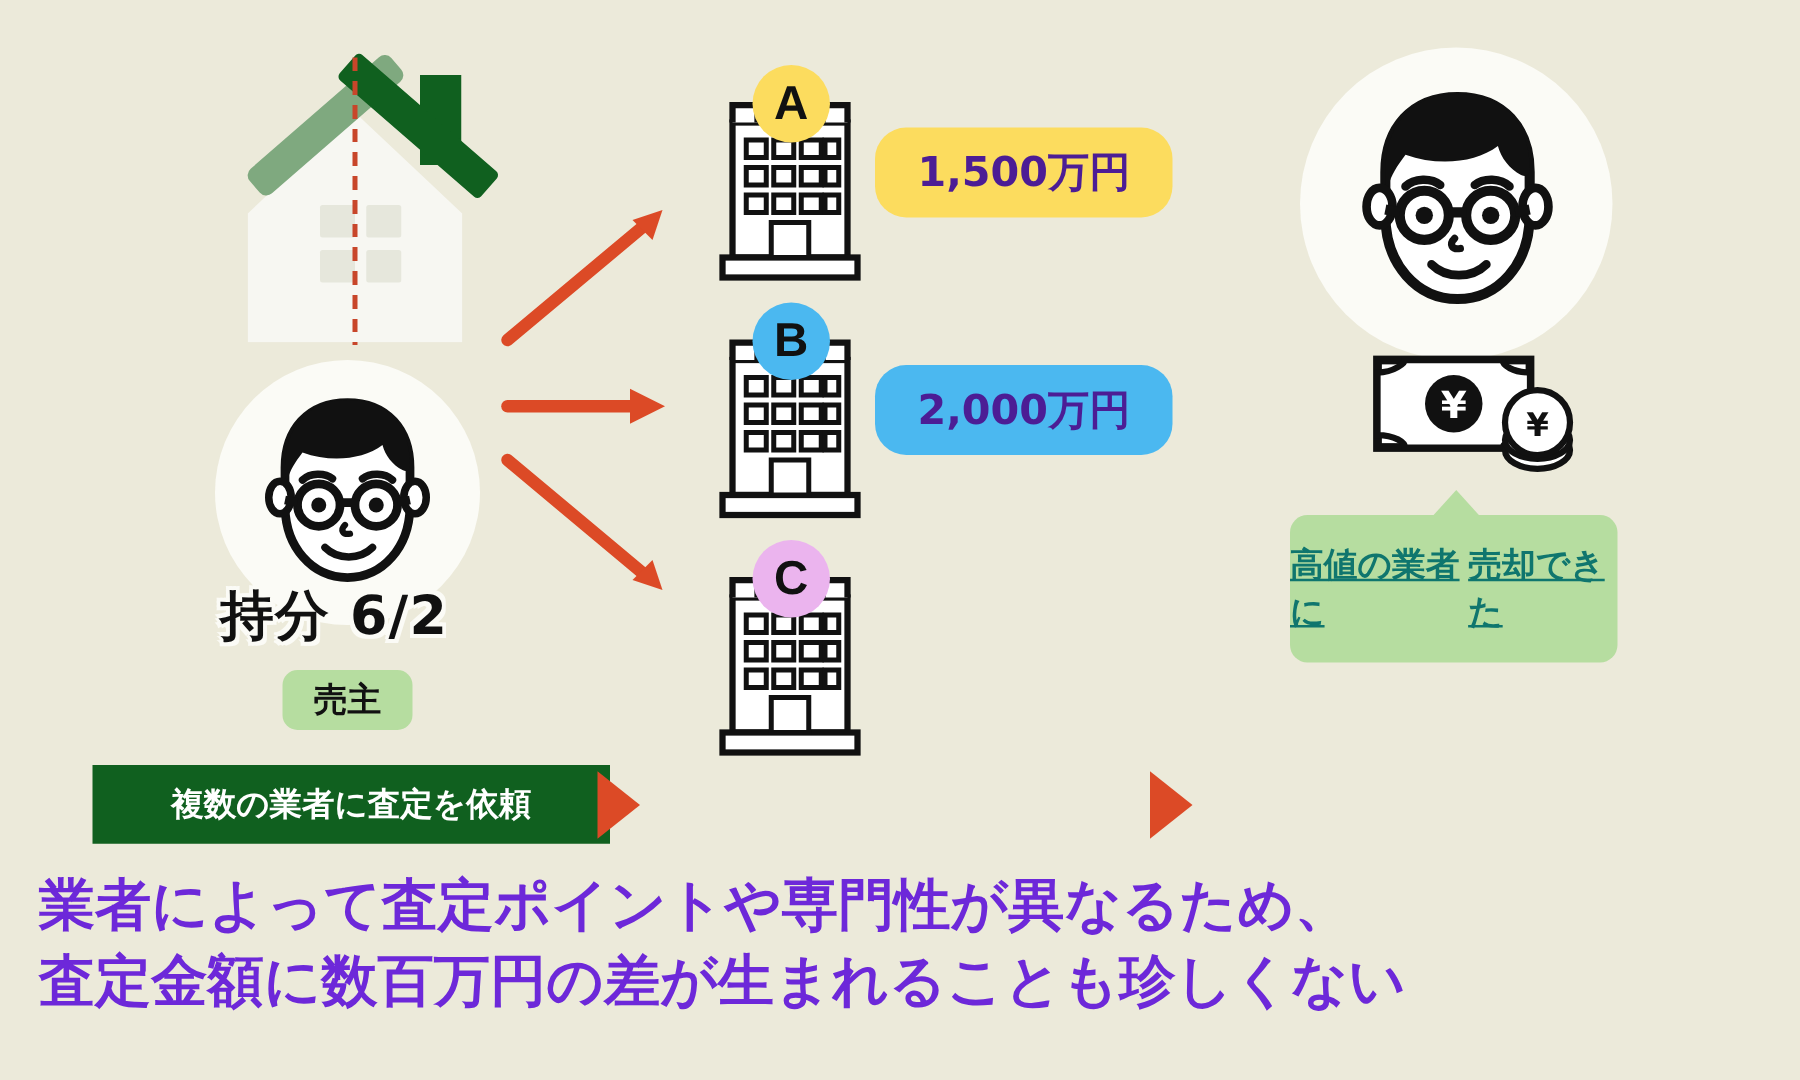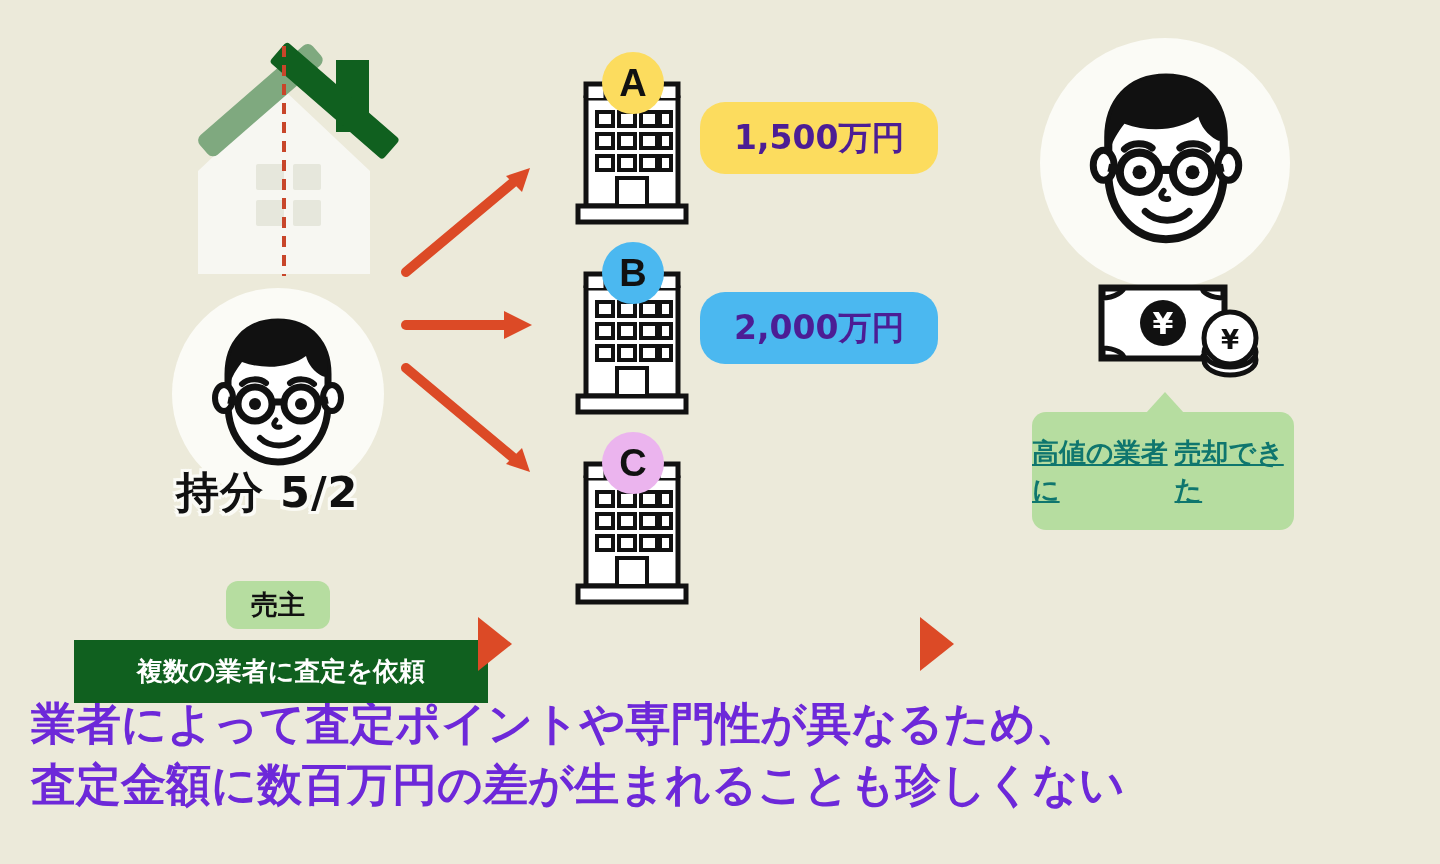--- a/index.html
+++ b/index.html
@@ -54,21 +54,21 @@
     position: absolute; font-weight: bold; color: #111;
     font-size: 43px; letter-spacing: 1px; white-space: nowrap;
     text-shadow: -3px -3px 0 #FBFBF6, 3px -3px 0 #FBFBF6,
                  -3px 3px 0 #FBFBF6, 3px 3px 0 #FBFBF6,
                  0 3px 0 #FBFBF6, 0 -3px 0 #FBFBF6,
                  3px 0 0 #FBFBF6, -3px 0 0 #FBFBF6;
   }
   .badge-seller {
     position: absolute; background: #B6DDA0; border-radius: 12px;
     display: flex; align-items: center; justify-content: center;
-    color: #111; font-weight: bold; font-size: 27px; margin-top: 45px;
+    color: #111; font-weight: bold; font-size: 27px;
   }
 
   
   .arrow-svg { position: absolute; }
 
   
   .bld-group { position: absolute; width: 300px; height: 175px; }
   .bld-badge {
     position: absolute; width: 62px; height: 62px; border-radius: 50%;
     display: flex; align-items: center; justify-content: center;
@@ -144,21 +144,21 @@
     <line x1="70" y1="90" x2="82" y2="90" stroke="#111" stroke-width="7"></line>
     <line x1="26" y1="88" x2="36" y2="90" stroke="#111" stroke-width="7"></line>
     <line x1="126" y1="88" x2="116" y2="90" stroke="#111" stroke-width="7"></line>
     <circle cx="53" cy="92" r="6" fill="#111"></circle>
     <circle cx="99" cy="92" r="6" fill="#111"></circle>
     <path d="M40 72 C46 66 58 66 64 71" stroke="#111" stroke-width="6" fill="none" stroke-linecap="round"></path>
     <path d="M88 71 C94 66 106 66 112 72" stroke="#111" stroke-width="6" fill="none" stroke-linecap="round"></path>
     <path d="M74 108 C70 112 72 116 78 115" stroke="#111" stroke-width="5" fill="none" stroke-linecap="round"></path>
     <path d="M58 126 C68 136 86 136 96 126" stroke="#111" stroke-width="6" fill="none" stroke-linecap="round"></path>
   </svg>
-  <div class="mochibun" style="left:176px; top:464px;">持分 5/2</div>
+  <div class="mochibun" style="left:176px; top:464px;">持分 6/2</div>
   <div class="badge-seller" style="left:226px; top:536px; width:104px; height:48px;">売主</div>
 
   <svg class="arrow-svg" style="left:398px; top:160px;" width="140" height="120" viewBox="0 0 140 120">
     <line x1="8" y1="112" x2="118" y2="20" stroke="#DC4A26" stroke-width="10" stroke-linecap="round"></line>
     <path d="M132 8 L108 16 L124 32 Z" fill="#DC4A26"></path>
   </svg>
   <svg class="arrow-svg" style="left:398px; top:300px;" width="140" height="50" viewBox="0 0 140 50">
     <line x1="8" y1="25" x2="112" y2="25" stroke="#DC4A26" stroke-width="10" stroke-linecap="round"></line>
     <path d="M134 25 L106 11 L106 39 Z" fill="#DC4A26"></path>
   </svg>
@@ -270,21 +270,21 @@
     <circle cx="132" cy="66" r="26" fill="#fff" stroke="#111" stroke-width="5"></circle>
     <text x="132" y="77" font-size="26" font-weight="bold" fill="#111" text-anchor="middle" font-family="DejaVu Sans, sans-serif">¥</text>
   </svg>
 
   <div class="bubble-tail" style="left:1146px; top:392px;"></div>
   <div class="bubble" style="left:1032px; top:412px; width:262px; height:118px;">
     <div>高値の業者に</div>
     <div>売却できた</div>
   </div>
 
-  <div class="step" style="left:74px; top:612px; width:414px;margin-top:28px;">複数の業者に査定を依頼</div>
+  <div class="step" style="left:74px; top:612px; width:414px;">複数の業者に査定を依頼</div>
   <div class="step-arrow" style="left:478px; top:617px;"></div>
 
   <div class="step-arrow" style="left:920px; top:617px;"></div>
 
 
   <div id="caption">
     <div>業者によって査定ポイントや専門性が異なるため、</div>
     <div>査定金額に数百万円の差が生まれることも珍しくない</div>
   </div>
 

